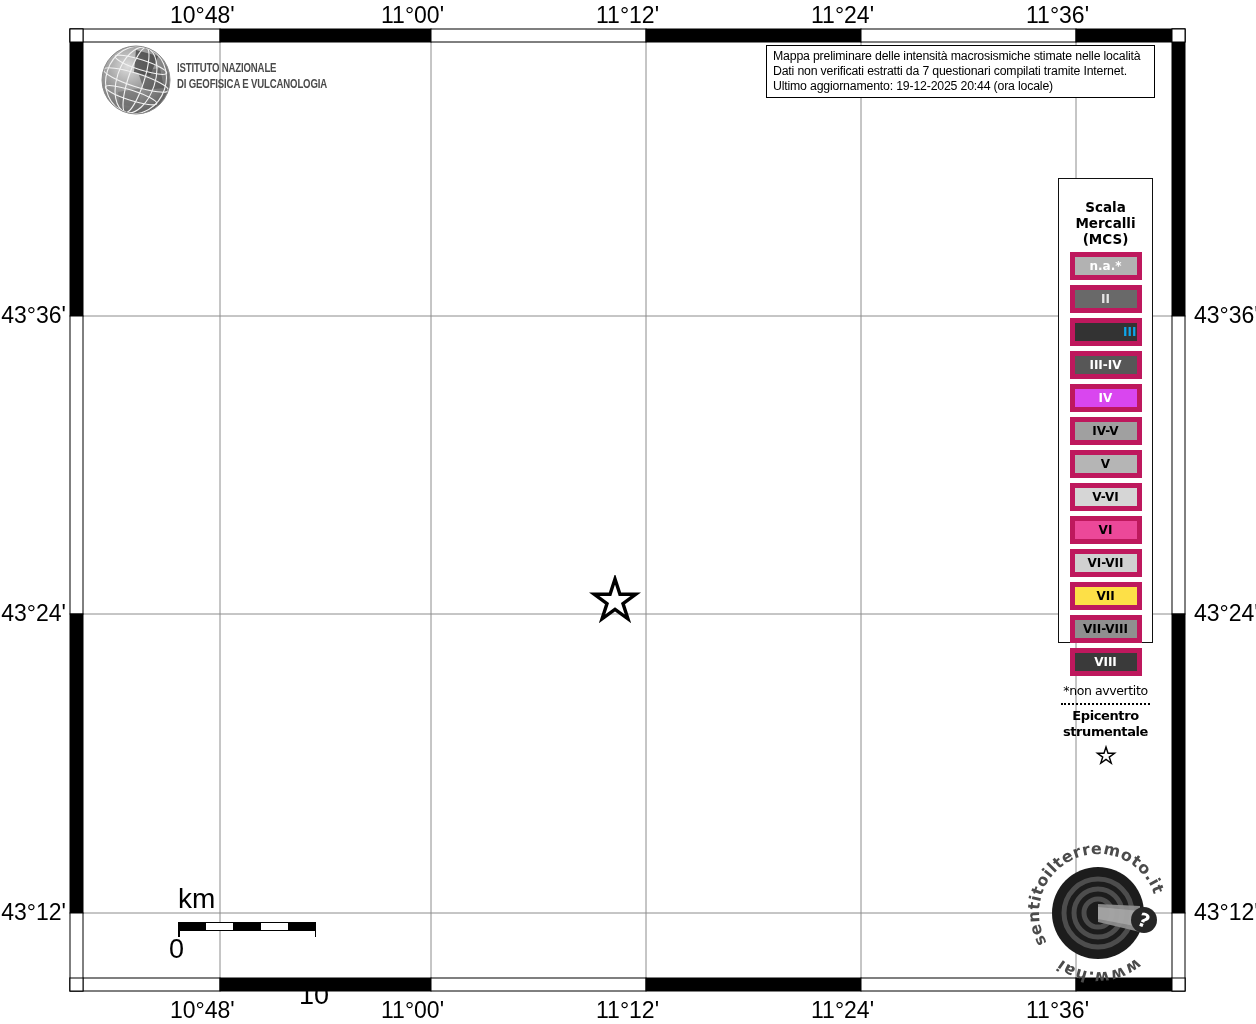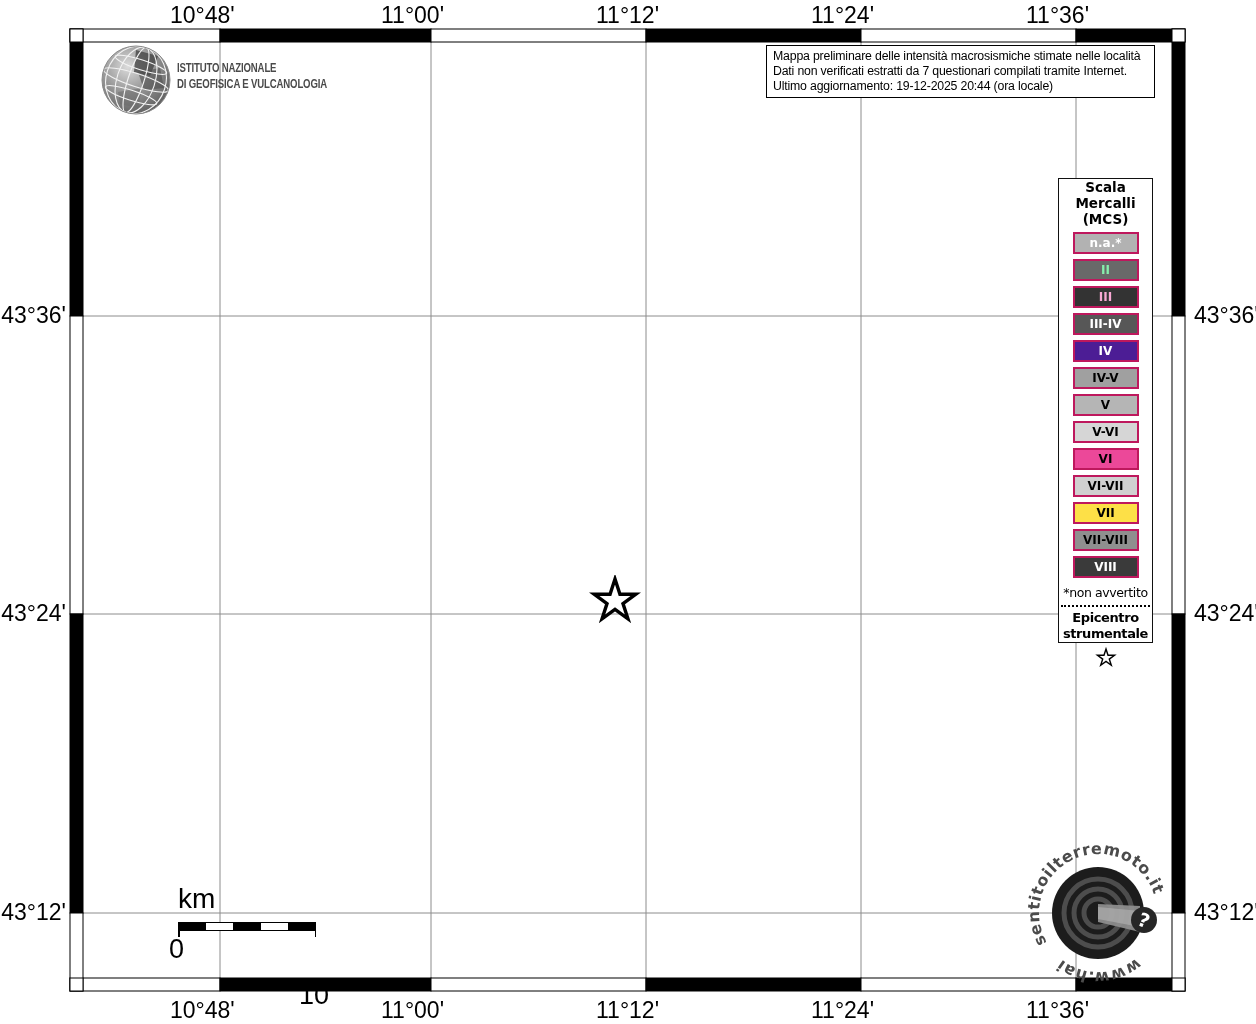--- a/index.html
+++ b/index.html
@@ -19,22 +19,22 @@
     transform:scaleX(0.8);transform-origin:left top;letter-spacing:-0.2px;}
 
   #infobox{position:absolute;left:766px;top:45px;width:389px;z-index:4;background:#fff;
     border:1px solid #000;padding:3px 6px;box-sizing:border-box;
     font-size:12.3px;line-height:14.9px;letter-spacing:-0.18px;white-space:nowrap;}
 
   #legend{position:absolute;left:1058px;top:178px;width:95px;height:465px;z-index:4;
     background:#fff;border:1.3px solid #111;box-sizing:border-box;text-align:center;
     font-family:"DejaVu Sans",sans-serif;}
   .lg-title{font-size:13.5px;font-weight:bold;line-height:16px;}
-  .lg-title:first-child{margin-top:0;}
-  .lg-box{width:62px;height:18px;margin:5px auto 0 auto;border:2px solid #be185d;
+  .lg-title:first-child{margin-top:20px;}
+  .lg-box{width:62px;height:18px;margin:5px auto 0 auto;border:5px solid #be185d;
     font-size:12px;font-weight:bold;line-height:18px;text-align:center;box-sizing:content-box;}
   #lg-foot{margin-top:7px;font-size:12.5px;letter-spacing:-0.4px;}
   #lg-divider{margin:5px 2px 3px 2px;border-top:2px dotted #000;height:0;}
   .lg-epi{font-size:13px;font-weight:bold;line-height:15.5px;letter-spacing:-0.4px;}
   #lg-star{margin:4px auto 0 auto;}
 
   #epicenter{position:absolute;left:589px;top:575px;z-index:3;}
 
   #scalebar{position:absolute;left:178px;top:884px;width:138px;z-index:3;}
   #sb-km{font-size:28px;line-height:30px;}
@@ -144,24 +144,24 @@
     <div>Dati non verificati estratti da 7 questionari compilati tramite Internet.</div>
     <div>Ultimo aggiornamento: 19-12-2025 20:44 (ora locale)</div>
   </div>
 
   <div id="legend">
     <div class="lg-title">Scala</div>
     <div class="lg-title">Mercalli</div>
     <div class="lg-title">(MCS)</div>
     <div id="legend-items">
         <div class="lg-box" style="background: rgb(178, 178, 178); color: rgb(255, 255, 255);">n.a.*</div>
-        <div class="lg-box" style="background: rgb(105, 105, 105); color: #86efac;">II</div>
-        <div class="lg-box" style="background: rgb(51, 51, 51); color: #f9a8d4;">III</div>
+        <div class="lg-box" style="background: rgb(105, 105, 105); color: #e5e5e5;">II</div>
+        <div class="lg-box" style="background: rgb(51, 51, 51); color: #0ea5e9; text-align: right;">III</div>
         <div class="lg-box" style="background: rgb(87, 87, 87); color: rgb(255, 255, 255);">III-IV</div>
-        <div class="lg-box" style="background: #4c1d95; color: rgb(255, 255, 255);">IV</div>
+        <div class="lg-box" style="background: #d946ef; color: rgb(255, 255, 255);">IV</div>
         <div class="lg-box" style="background: rgb(160, 160, 160); color: rgb(0, 0, 0);">IV-V</div>
         <div class="lg-box" style="background: rgb(181, 181, 181); color: rgb(0, 0, 0);">V</div>
         <div class="lg-box" style="background: rgb(214, 214, 214); color: rgb(0, 0, 0);">V-VI</div>
         <div class="lg-box" style="background: #ec4899; color: rgb(0, 0, 0);">VI</div>
         <div class="lg-box" style="background: rgb(208, 208, 208); color: rgb(0, 0, 0);">VI-VII</div>
         <div class="lg-box" style="background: #fde047; color: rgb(0, 0, 0);">VII</div>
         <div class="lg-box" style="background: rgb(143, 143, 143); color: rgb(0, 0, 0);">VII-VIII</div>
         <div class="lg-box" style="background: rgb(58, 58, 58); color: rgb(255, 255, 255);">VIII</div>
       </div>
     <div id="lg-foot">*non avvertito</div>

